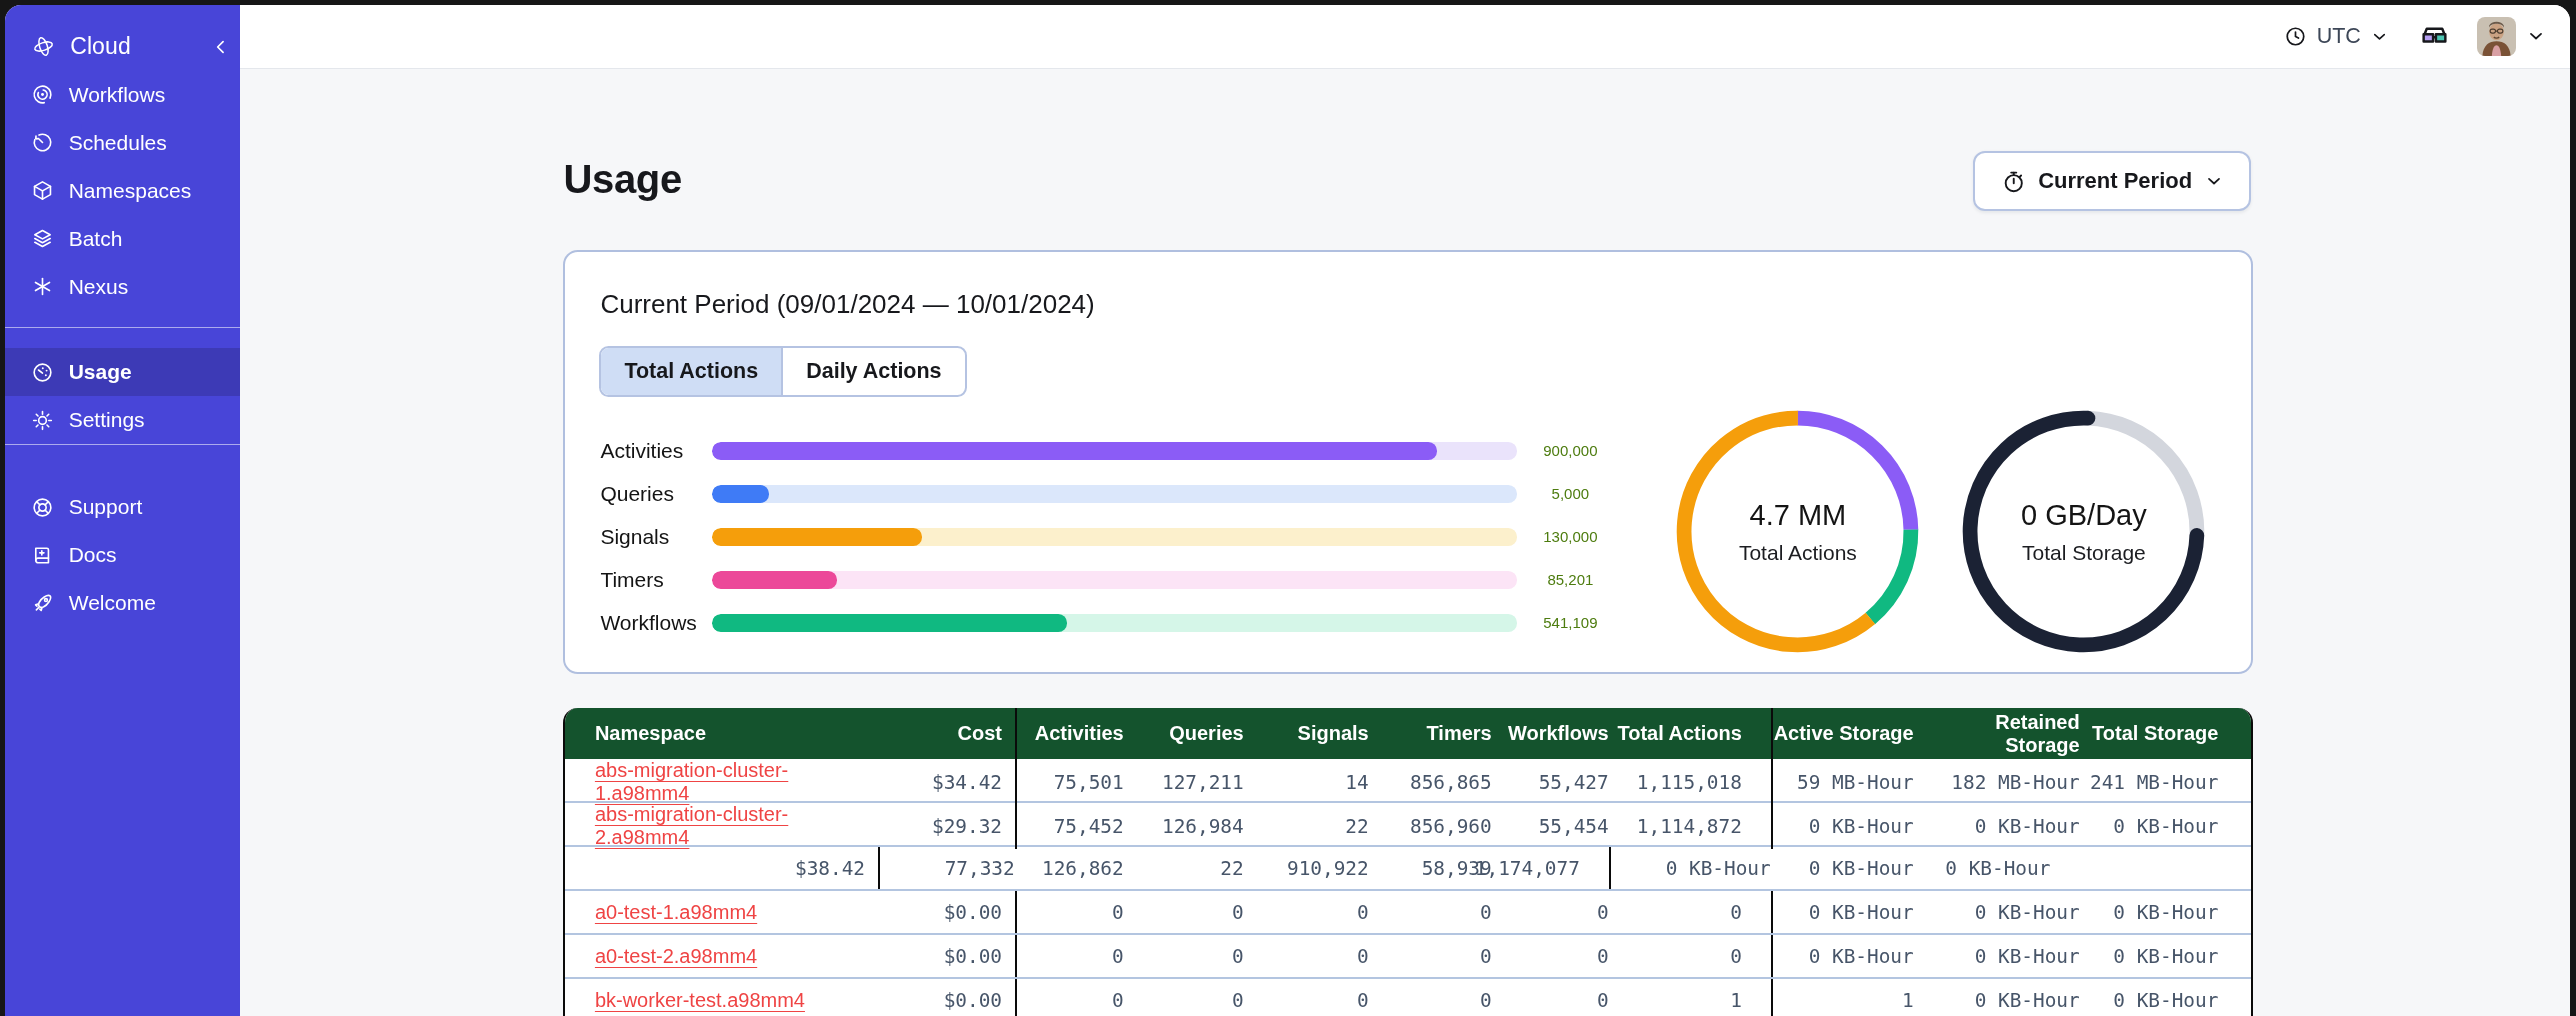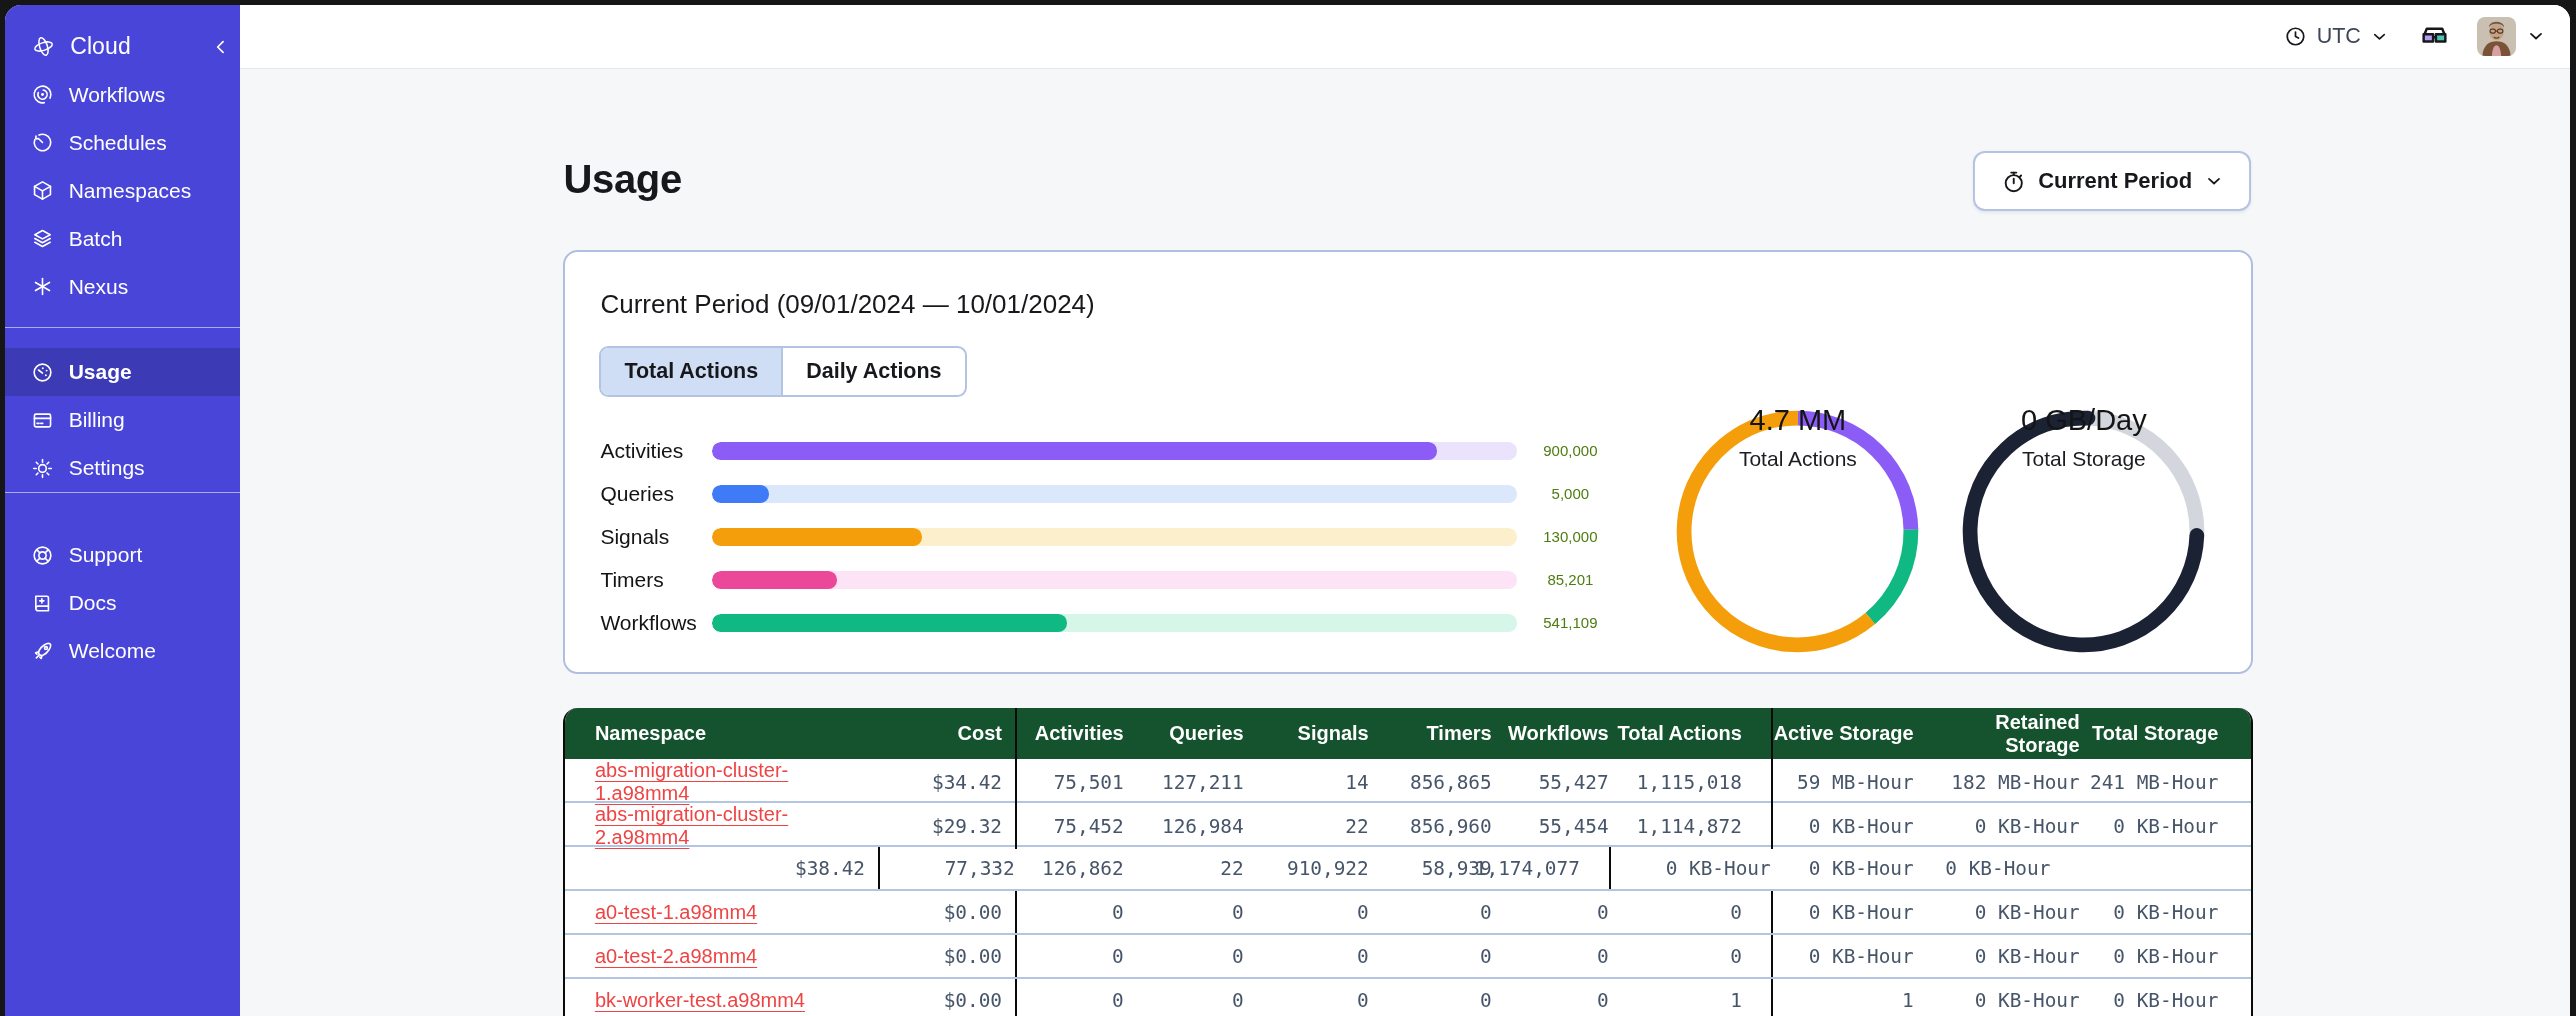--- a/index.html
+++ b/index.html
@@ -52,21 +52,21 @@
   .bars { position:absolute; left:35px; top:177px; width:1023px; }
   .bar-row { display:flex; align-items:center; height:43px; }
   .bar-label { width:112px; font-size:21px; color:#141414; }
   .bar-track { width:805px; height:17.4px; border-radius:8.7px; position:relative; overflow:hidden; }
   .bar-fill { position:absolute; left:0; top:0; bottom:0; border-radius:8.7px; }
   .bar-value { flex:1; text-align:center; font-size:15px; color:#4d7c0f; }
 
   .donut { position:absolute; width:255px; height:255px; top:152px; }
   .donut-1 { left:1105px; }
   .donut-2 { left:1391px; }
-  .donut-center { position:absolute; inset:0; display:flex; flex-direction:column; align-items:center; justify-content:flex-start; gap:9.4px; }
+  .donut-center { position:absolute; inset:0; display:flex; flex-direction:column; align-items:center; justify-content:center; gap:9.4px; }
   .donut-value { font-size:29px; font-weight:500; color:#141414; }
   .donut-label { font-size:21px; color:#1c1d21; }
 
   
   .usage-table { position:absolute; left:323px; top:638px; width:1690px;
                  border-left:2.7px solid #0a0a0a; border-right:2.7px solid #0a0a0a;
                  border-radius:14.8px 14.8px 0 0; overflow:hidden; }
   .t-grid { display:grid; grid-template-columns:315px 137px 109px 120px 125px 123px 117px 162px 143px 166px 168px; }
   .t-head { background:#14532d; color:#fff; height:51px; align-items:center; font-size:20px; font-weight:600; }
   .t-row { background:#fff; height:44px; align-items:center; border-bottom:2px solid #b3c5e0; }
@@ -163,31 +163,20 @@
               <circle cx="12.3" cy="7.6" r="1" fill="#fff" stroke="none"></circle>
               <circle cx="16.3" cy="10" r="1" fill="#fff" stroke="none"></circle>
               <circle cx="15.5" cy="14.8" r="1" fill="#fff" stroke="none"></circle>
             </svg>
           </span>
           <span>Usage</span>
         </div>
         <div class="nav-item">
           <span class="icn">
             <svg viewBox="0 0 24 24" fill="none" stroke="#fff" stroke-width="1.7" stroke-linecap="round" stroke-linejoin="round">
-              <rect x="3.6" y="5.4" width="16.8" height="13.2" rx="1.6"></rect>
-              <path d="M3.6 9.8 H20.4"></path>
-              <path d="M6.4 15 H8.4"></path>
-              <path d="M10.2 15 H12.2"></path>
-            </svg>
-          </span>
-          <span>Billing</span>
-        </div>
-        <div class="nav-item">
-          <span class="icn">
-            <svg viewBox="0 0 24 24" fill="none" stroke="#fff" stroke-width="1.7" stroke-linecap="round" stroke-linejoin="round">
               <circle cx="12" cy="12" r="4"></circle>
               <path d="M12 2.8 V5.4"></path>
               <path d="M12 18.6 V21.2"></path>
               <path d="M2.8 12 H5.4"></path>
               <path d="M18.6 12 H21.2"></path>
               <path d="M5.5 5.5 L7.3 7.3"></path>
               <path d="M16.7 16.7 L18.5 18.5"></path>
               <path d="M18.5 5.5 L16.7 7.3"></path>
               <path d="M5.5 18.5 L7.3 16.7"></path>
             </svg>

